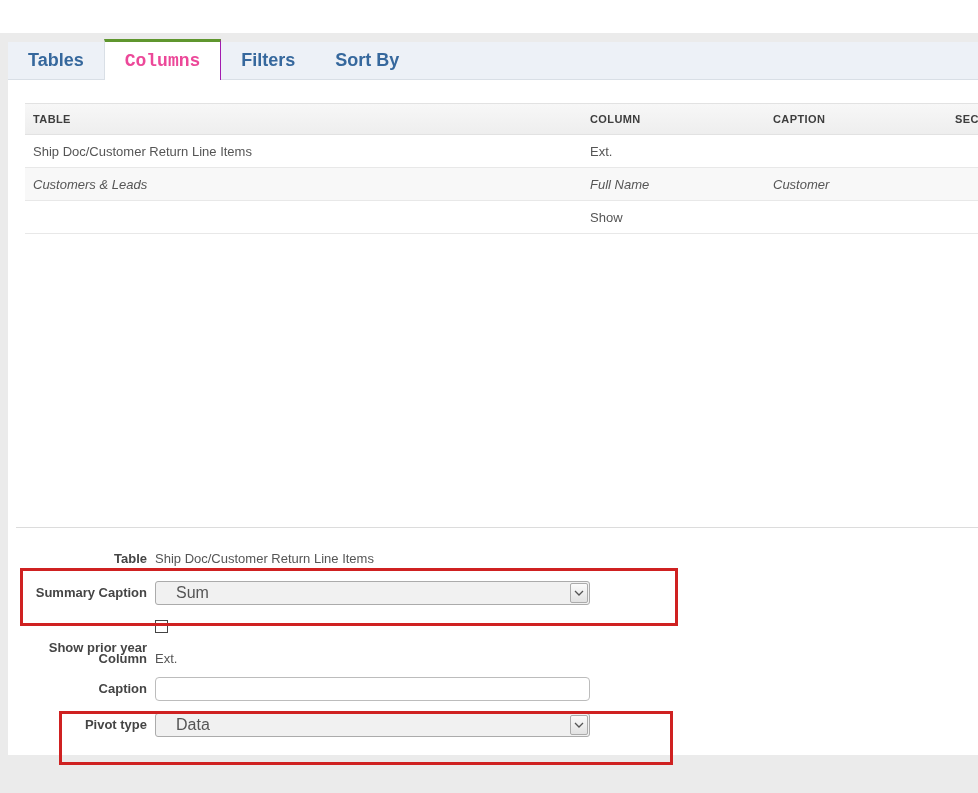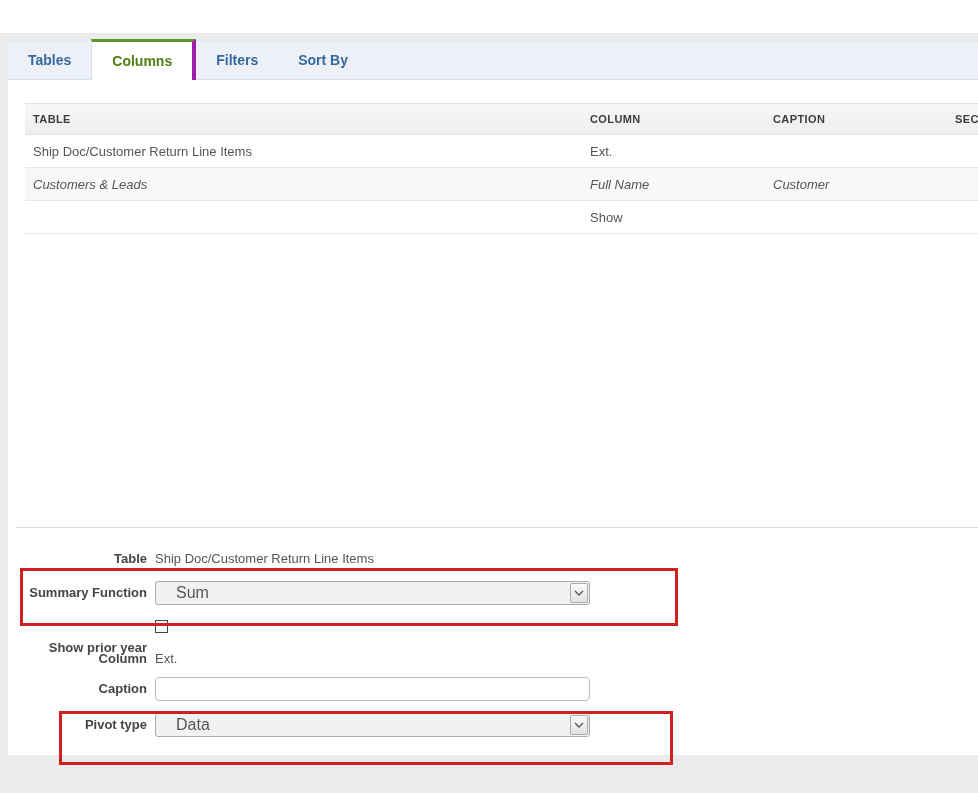--- a/index.html
+++ b/index.html
@@ -21,28 +21,28 @@
 
   
   .tabbar{
     position:absolute;left:8px;top:42px;width:970px;height:38px;
     background:var(--tabbar-bg);
     border-bottom:1px solid #d9dfe6;
     display:flex;align-items:flex-end;
   }
   .tab{
     height:38px;line-height:38px;padding:0 20px;
-    font-size:14px;font-weight:700;color:var(--tab-blue-text);
+    font-size:18px;font-weight:700;color:var(--tab-blue-text);
     cursor:pointer;white-space:nowrap;
   }
   .tab.active{
     position:relative;height:41px;line-height:38px;margin-bottom:-1px;
-    background:#ffffff;color:#4d7c0f;
+    background:#ffffff;color:#ec4899;
     border-top:3px solid var(--accent-green);
-    border-left:1px solid #d9dfe6;border-right:4px solid #a21caf;
+    border-left:1px solid #d9dfe6;border-right:1px solid #a21caf;font-family:Liberation Mono, monospace;
   }
 
   
   .panel{position:absolute;left:8px;top:80px;width:970px;height:675px;background:#ffffff;}
 
   
   .grid{position:absolute;left:17px;top:23px;width:953px;overflow:hidden;}
   .grid-header{
     position:relative;height:32px;
     background:linear-gradient(#f7f7f7,#eeeeee);
@@ -137,21 +137,21 @@
       <span class="c3"></span>
     </div>
   </div>
 </div>
 
 <div class="divider"></div>
 
 <div class="form-label" style="top:551px;">Table</div>
 <div class="form-value" style="top:551px;">Ship Doc/Customer Return Line Items</div>
 
-<div class="form-label" style="top:585px;">Summary Function</div>
+<div class="form-label" style="top:585px;">Summary Caption</div>
 <div class="select" style="top:581px;">
   <span class="select-value">Sum</span>
   <span class="select-arrow">
     <svg width="10" height="6" viewBox="0 0 10 6">
         <path d="M1 1 L5 5 L9 1" fill="none" stroke="#555" stroke-width="1.3"></path>
       </svg>
   </span>
 </div>
 
 <div class="form-label" style="top:640px;">Show prior year</div>

